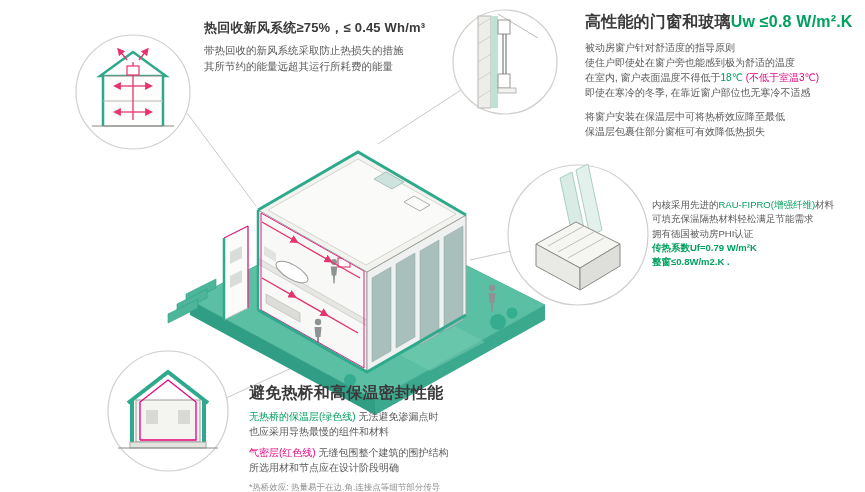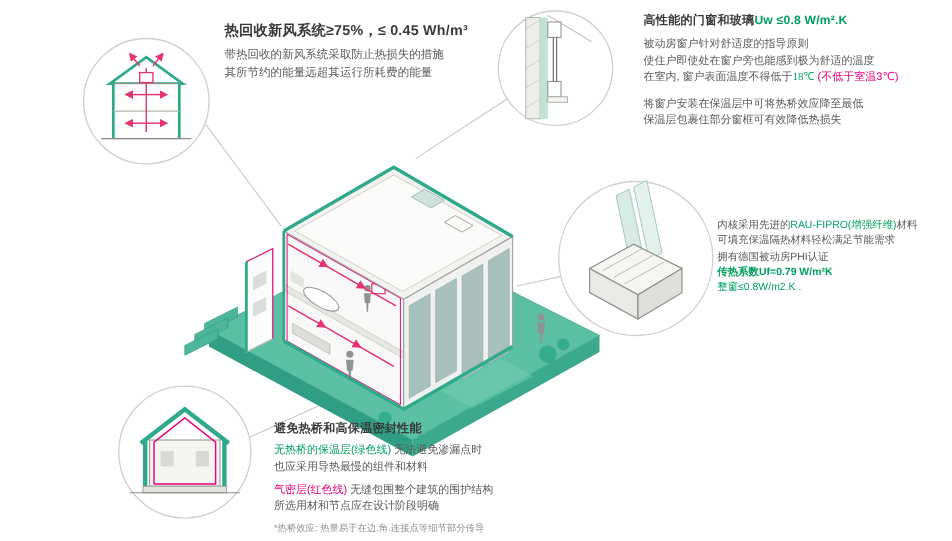--- a/index.html
+++ b/index.html
@@ -2,21 +2,21 @@
 <html style="--c-background: #ffffff; --c-teal: #2fa98c; --c-ground: #5bc0a3; --c-ground_dark: #2f9e85; --c-ground_side: #3aa98d; --c-green: #00a05f; --c-magenta: #e5007d; --c-red_duct: #e5336d; --c-dark: #3a3a3a; --c-body: #5a5a5a; --c-muted: #8f8f8f; --c-line: #c9c9c6;"><head>
 <meta charset="utf-8">
 <style>
   *{margin:0;padding:0;box-sizing:border-box}
   html,body{width:865px;height:492px;background:#fff;
     font-family:"Liberation Sans","DejaVu Sans",sans-serif;}
   #stage{position:relative;width:865px;height:492px;overflow:hidden;background:#fff}
   svg.canvas{position:absolute;left:0;top:0}
   .text-block{position:absolute;color:var(--c-body,#5a5a5a)}
   .tb-title{font-weight:700;color:var(--c-dark,#3a3a3a);font-size:13px;line-height:1.3;letter-spacing:.2px}
-  .tb-title-sm{font-size:11px}
+  .tb-title-sm{font-size:16px}
   .tb-body{margin-top:6px;font-size:10.5px;line-height:1.5}
   .tb-body.small{font-size:10px}
   .tb-body.xs{font-size:9.5px;margin-top:0}
   .gap{margin-top:9px}
   .rl{min-height:1.4em}
   .footnote{margin-top:7px;font-size:8.5px;color:var(--c-muted,#8f8f8f)}
 </style>
 </head>
 <body>
 
@@ -188,35 +188,36 @@
       </div>
   </div>
 
   <div class="text-block" style="left:585px;top:12px;width:278px">
     <div class="tb-title tb-title-sm">
         <div class="rl"><span style="color: rgb(58, 58, 58); font-weight: 700;">高性能的门窗和玻璃</span><span style="color: rgb(0, 160, 95); font-weight: 700;">Uw ≤0.8 W/m².K</span></div>
       </div>
     <div class="tb-body small">
         <div class="rl"><span>被动房窗户针对舒适度的指导原则</span></div>
         <div class="rl"><span>使住户即使处在窗户旁也能感到极为舒适的温度</span></div>
-        <div class="rl"><span>在室内, 窗户表面温度不得低于</span><span style="color: rgb(0, 160, 95); font-family: Liberation Serif, serif;">18℃</span><span style="color: rgb(229, 0, 125);"> (不低于室温3℃)</span></div>
+        <div class="rl"><span>在室内, 窗户表面温度不得低于</span><span style="color: rgb(0, 160, 95);">18℃</span><span style="color: rgb(229, 0, 125);"> (不低于室温3℃)</span></div>
+        <div class="rl"><span>即使在寒冷的冬季, 在靠近窗户部位也无寒冷不适感</span></div>
       </div>
     <div class="tb-body small gap">
         <div class="rl"><span>将窗户安装在保温层中可将热桥效应降至最低</span></div>
         <div class="rl"><span>保温层包裹住部分窗框可有效降低热损失</span></div>
       </div>
   </div>
 
   <div class="text-block" style="left:652px;top:198px;width:212px;font-size:9.5px;line-height:1.5">
     <div class="tb-body xs">
         <div class="rl"><span>内核采用先进的</span><span style="color: rgb(0, 160, 95);">RAU-FIPRO(增强纤维)</span><span>材料</span></div>
         <div class="rl"><span>可填充保温隔热材料轻松满足节能需求</span></div>
         <div class="rl"><span>拥有德国被动房PHI认证</span></div>
         <div class="rl"><span style="color: rgb(0, 160, 95); font-weight: 700;">传热系数Uf=0.79 W/m²K</span></div>
-        <div class="rl"><span style="color: rgb(0, 160, 95); font-weight: 400;">整窗≤0.8W/m2.K .</span></div>
+        <div class="rl"><span style="color: rgb(0, 160, 95); font-weight: 700;">整窗≤0.8W/m2.K .</span></div>
       </div>
   </div>
 
   <div class="text-block" style="left:249px;top:383px;width:330px">
     <div class="tb-title tb-title-sm">避免热桥和高保温密封性能</div>
     <div class="tb-body small" style="margin-top:5px">
         <div class="rl"><span style="color: rgb(0, 160, 95);">无热桥的保温层(绿色线)</span><span> 无法避免渗漏点时</span></div>
         <div class="rl"><span>也应采用导热最慢的组件和材料</span></div>
       </div>
     <div class="tb-body small">

